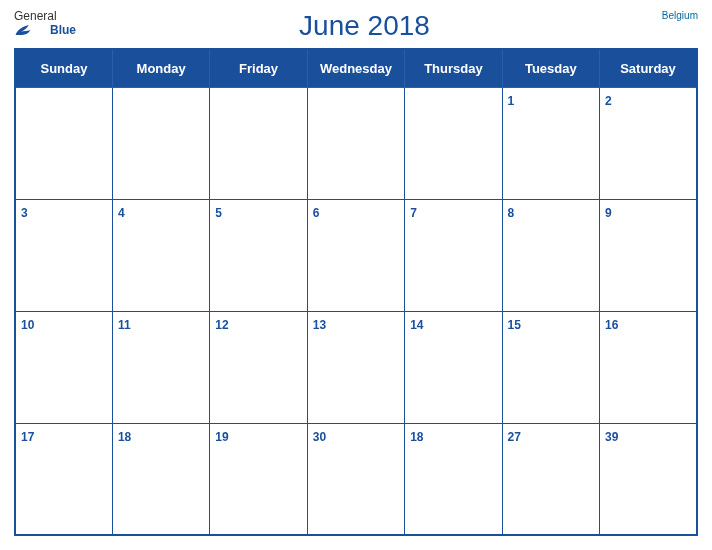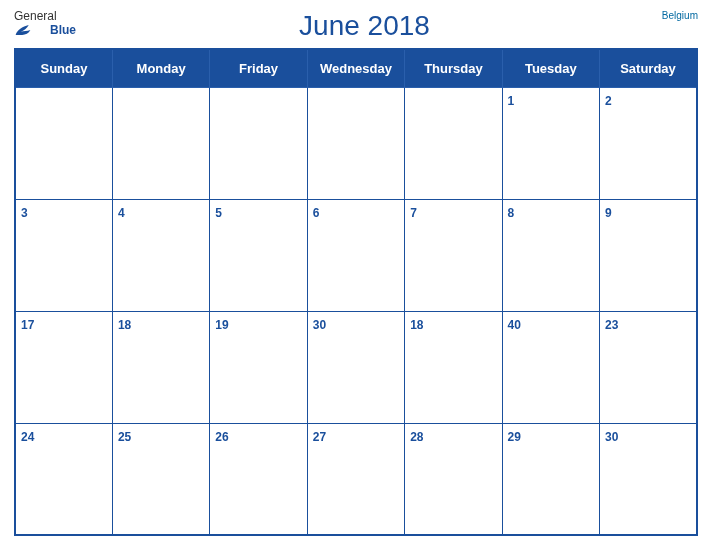--- a/index.html
+++ b/index.html
@@ -146,32 +146,32 @@
         <tr>
           <td><span class="day-number">3</span></td>
           <td><span class="day-number">4</span></td>
           <td><span class="day-number">5</span></td>
           <td><span class="day-number">6</span></td>
           <td><span class="day-number">7</span></td>
           <td><span class="day-number">8</span></td>
           <td><span class="day-number">9</span></td>
         </tr>
         <tr>
+          <td><span class="day-number">10</span></td>
+          <td><span class="day-number">11</span></td>
+          <td><span class="day-number">12</span></td>
+          <td><span class="day-number">13</span></td>
+          <td><span class="day-number">14</span></td>
+          <td><span class="day-number">15</span></td>
+          <td><span class="day-number">16</span></td>
+        </tr>
+        <tr>
           <td><span class="day-number">17</span></td>
           <td><span class="day-number">18</span></td>
           <td><span class="day-number">19</span></td>
           <td><span class="day-number">30</span></td>
           <td><span class="day-number">18</span></td>
-          <td><span class="day-number">40</span></td>
-          <td><span class="day-number">23</span></td>
-        </tr>
-        <tr>
-          <td><span class="day-number">24</span></td>
-          <td><span class="day-number">25</span></td>
-          <td><span class="day-number">26</span></td>
           <td><span class="day-number">27</span></td>
-          <td><span class="day-number">28</span></td>
-          <td><span class="day-number">29</span></td>
-          <td><span class="day-number">30</span></td>
+          <td><span class="day-number">39</span></td>
         </tr>
       </tbody>
   </table>
 </div>
 
 </body></html>

